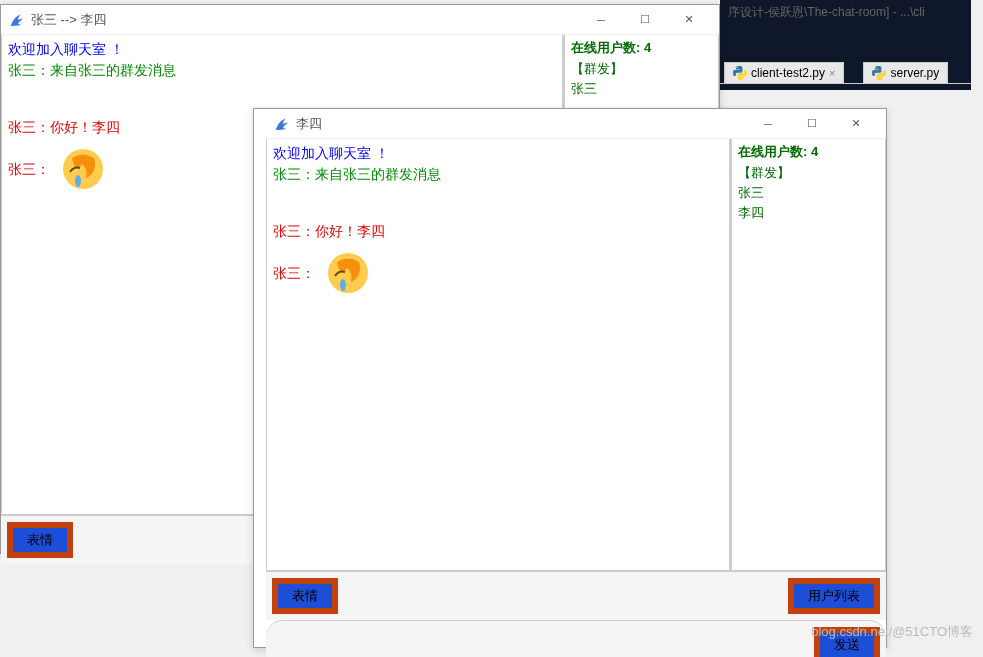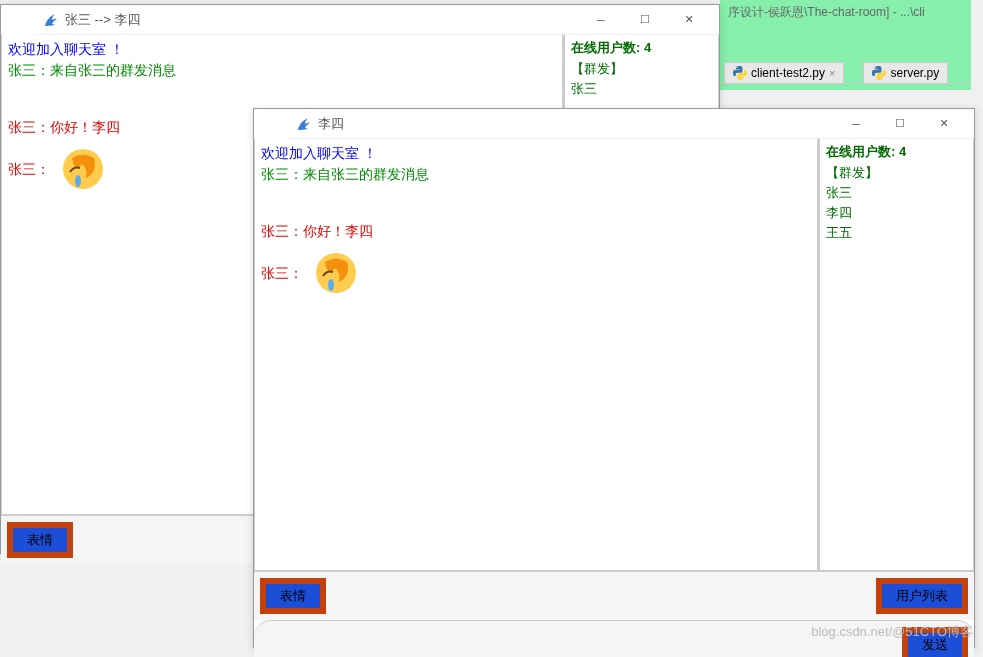--- a/index.html
+++ b/index.html
@@ -18,21 +18,20 @@
       border: 1px solid #999;
       box-shadow: 0 2px 8px rgba(0,0,0,0.15);
     }
     .titlebar {
       height: 30px;
       background: #fff;
       display: flex;
       align-items: center;
       padding: 0 8px;
       border-bottom: 1px solid #eee;
-      margin-left: 34px;
     }
     .titlebar-icon {
       width: 16px;
       height: 16px;
       margin-right: 6px;
       display: inline-flex;
       align-items: center;
       justify-content: center;
     }
     .titlebar-title {
@@ -110,32 +109,32 @@
       top: 4px; left: 0;
       width: 720px; height: 550px;
     }
     .win1 .chat-main-area {
       display: flex;
       height: calc(100% - 30px - 38px);
     }
     
     .win2 {
       top: 108px; left: 253px;
-      width: 722px; height: 540px;
+      width: 634px; height: 540px; padding-left: 12px;
     }
     .win2 .chat-main-area {
       display: flex;
       height: calc(100% - 30px - 38px - 38px);
     }
     
     .ide-bg {
       position: absolute;
       top: 0; left: 720px; right: 12px;
       height: 90px;
-      background: #86efac;
+      background: #0f172a;
     }
     .ide-titlebar {
       height: 28px;
       padding: 4px 8px;
       color: #666;
       font-size: 12px;
       white-space: nowrap;
       overflow: hidden;
     }
     .ide-tabs {
@@ -289,21 +288,20 @@
               </svg>
           </span>
         </div>
       </div>
     </div>
     <div class="sidebar">
       <div class="online-count">在线用户数: 4</div>
       <div class="user-list-item">【群发】</div>
       <div class="user-list-item">张三</div>
       <div class="user-list-item">李四</div>
-      <div class="user-list-item">王五</div>
     </div>
   </div>
   <div class="btm-toolbar">
     <button class="btn">表情</button>
     <span class="spacer"></span>
     <button class="btn">用户列表</button>
   </div>
   <div class="send-bar">
     <button class="btn">发送</button>
   </div>

